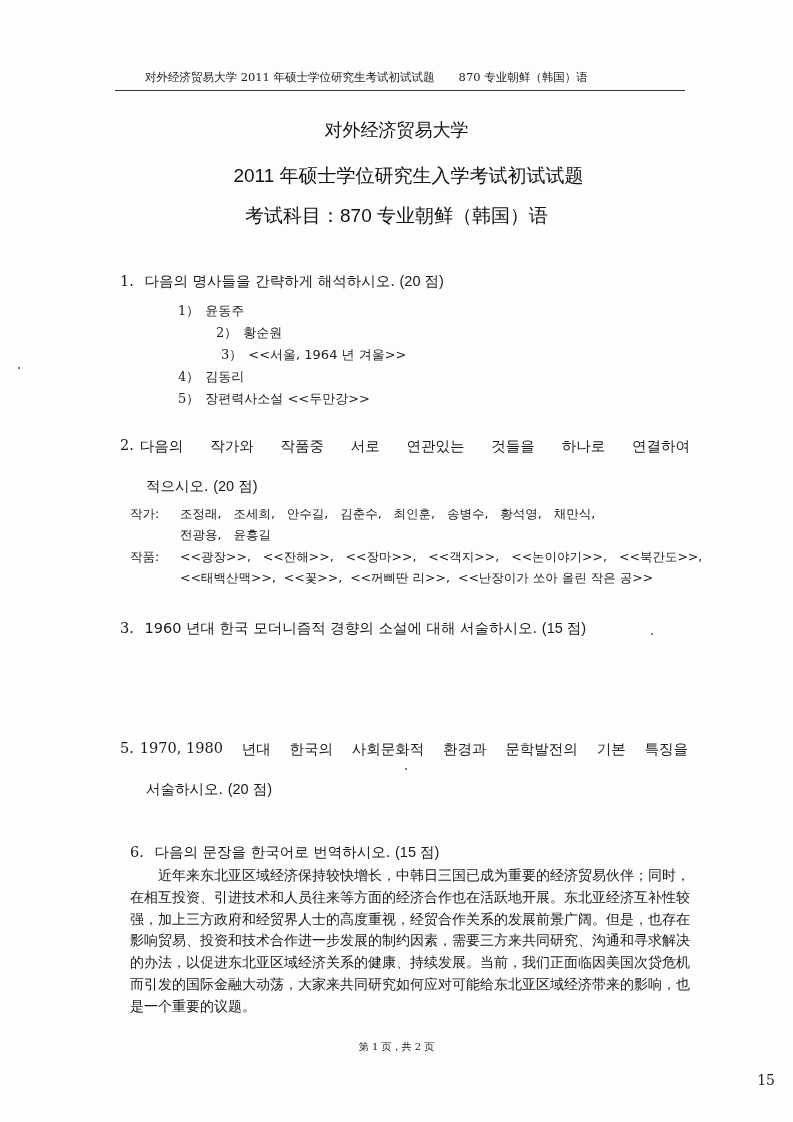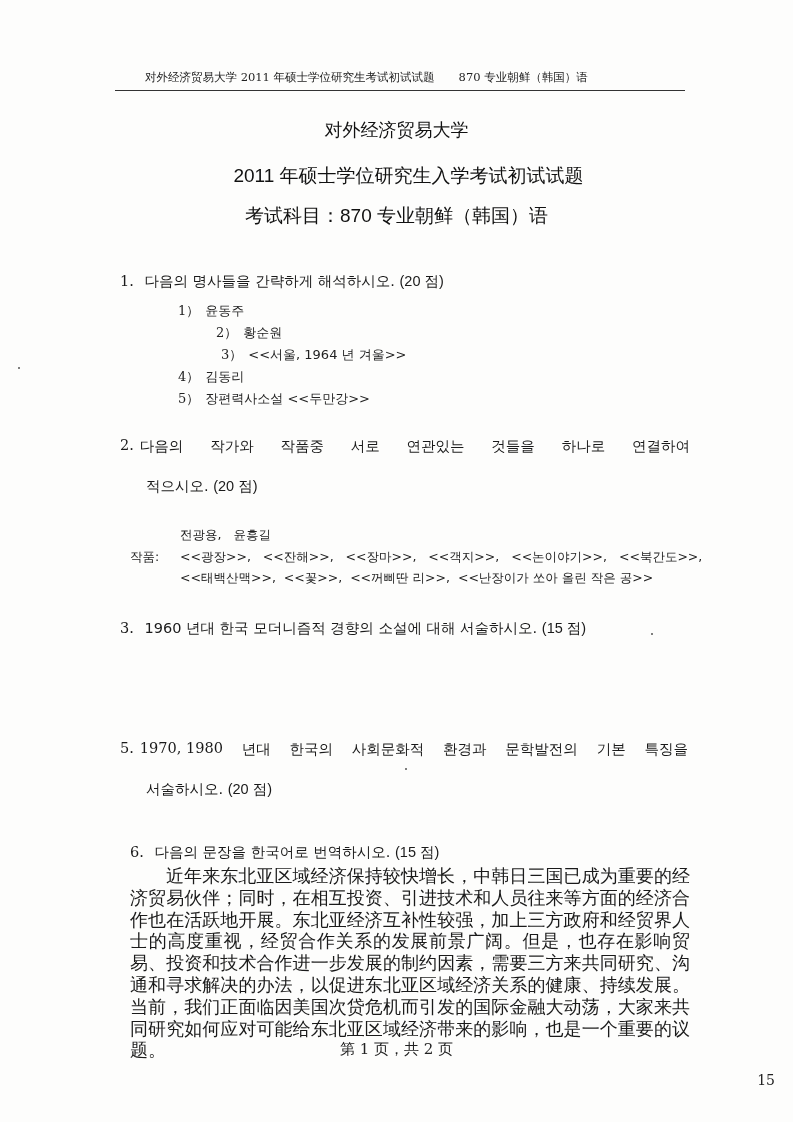--- a/index.html
+++ b/index.html
@@ -111,34 +111,34 @@
       display: flex;
       justify-content: space-between;
       white-space: nowrap;
     }
     .zh-para {
       position: absolute;
       left: 130px;
       top: 865px;
       width: 560px;
       font-family: "DejaVu Serif", "Liberation Serif", serif;
-      font-size: 18px;
+      font-size: 14px;
       line-height: 21.8px;
       color: #1a1a1a;
       text-indent: 2em;
       text-align: justify;
     }
     .footer-page {
       position: absolute;
       left: 0;
       width: 793px;
       top: 1040px;
       text-align: center;
       font-family: "DejaVu Serif", "Liberation Serif", serif;
-      font-size: 15px;
+      font-size: 10px;
       color: #222;
     }
     .corner-num {
       position: absolute;
       right: 18px;
       top: 1072px;
       font-family: "DejaVu Serif", "Liberation Serif", serif;
       font-size: 14px;
       color: #222;
     }
@@ -194,20 +194,23 @@
     <span>서로</span>
     <span>연관있는</span>
     <span>것들을</span>
     <span>하나로</span>
     <span>연결하여</span>
   </div>
   <div class="q" style="left:146px; top:477px;">
     <span>적으시오.</span>
     <span class="pts">(20 점)</span>
   </div>
+  <div class="list-block" style="left:130px; top:506px;">
+    <span class="label">작가:</span><span style="white-space:pre;">조정래,   조세희,   안수길,   김춘수,   최인훈,   송병수,   황석영,   채만식,</span>
+  </div>
   <div class="list-block" style="left:180px; top:527px;">
     <span style="white-space:pre;">전광용,   윤흥길</span>
   </div>
   <div class="list-block" style="left:130px; top:549px;">
     <span class="label">작품:</span><span style="white-space:pre;">&lt;&lt;광장&gt;&gt;,   &lt;&lt;잔해&gt;&gt;,   &lt;&lt;장마&gt;&gt;,   &lt;&lt;객지&gt;&gt;,   &lt;&lt;논이야기&gt;&gt;,   &lt;&lt;북간도&gt;&gt;,</span>
   </div>
   <div class="list-block" style="left:180px; top:570px;">
     <span style="white-space:pre;">&lt;&lt;태백산맥&gt;&gt;,  &lt;&lt;꽃&gt;&gt;,  &lt;&lt;꺼삐딴 리&gt;&gt;,  &lt;&lt;난장이가 쏘아 올린 작은 공&gt;&gt;</span>
   </div>
 

